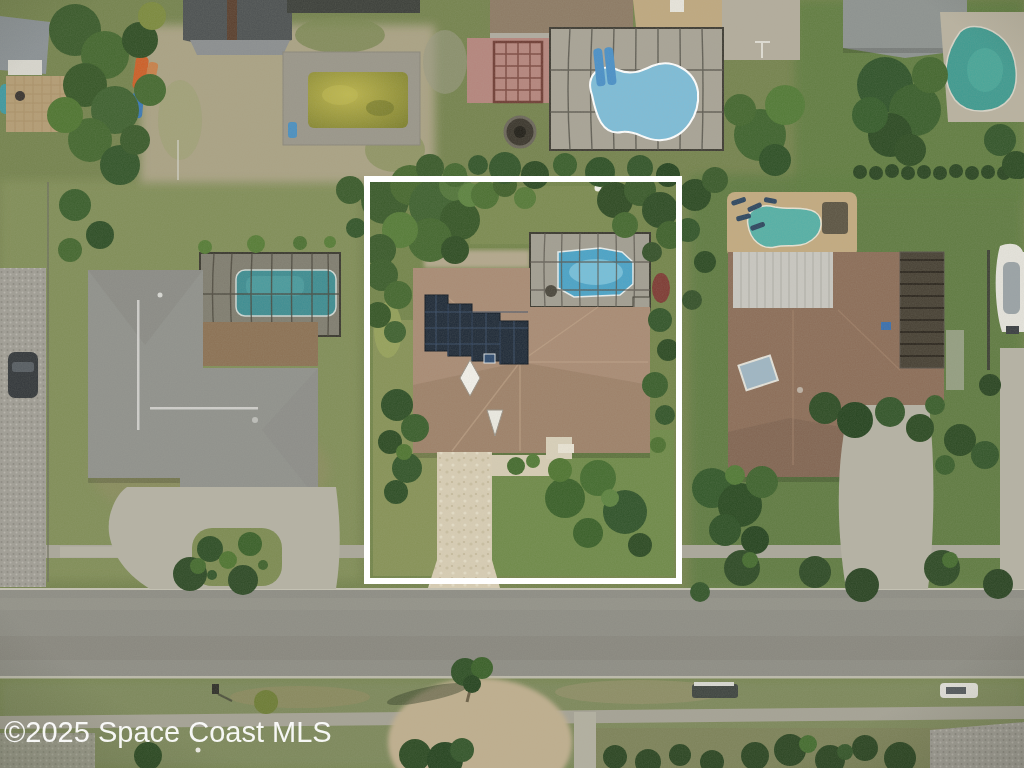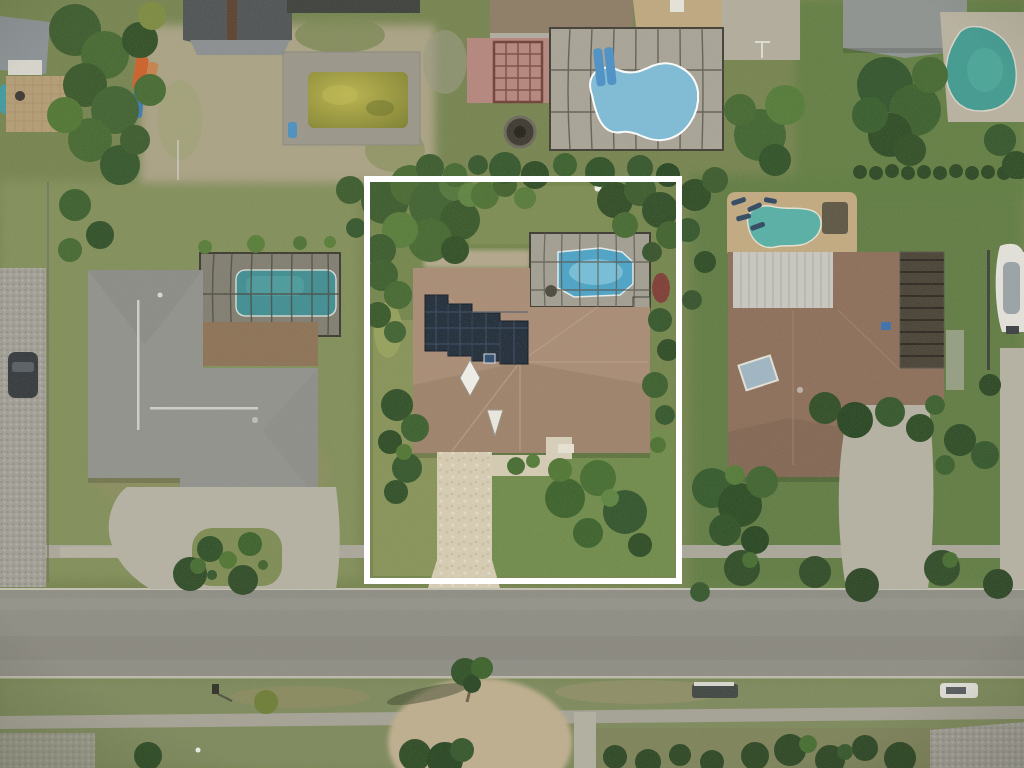--- a/index.html
+++ b/index.html
@@ -457,13 +457,14 @@
     <circle cx="808" cy="744" r="9" fill="#446c2f"></circle>
         <circle cx="845" cy="752" r="8" fill="#35562a"></circle>
   </g>
 
   <rect x="0" y="0" width="1024" height="768" filter="url(#grain)"></rect>
   <rect x="0" y="0" width="1024" height="768" fill="url(#vig)"></rect>
 
   <rect x="367" y="179" width="312" height="402" fill="none" stroke="#ffffff" stroke-width="6"></rect>
 </svg>
 
+<div class="watermark">©2025 Space Coast MLS</div>
 </div>
 
 </body></html>

